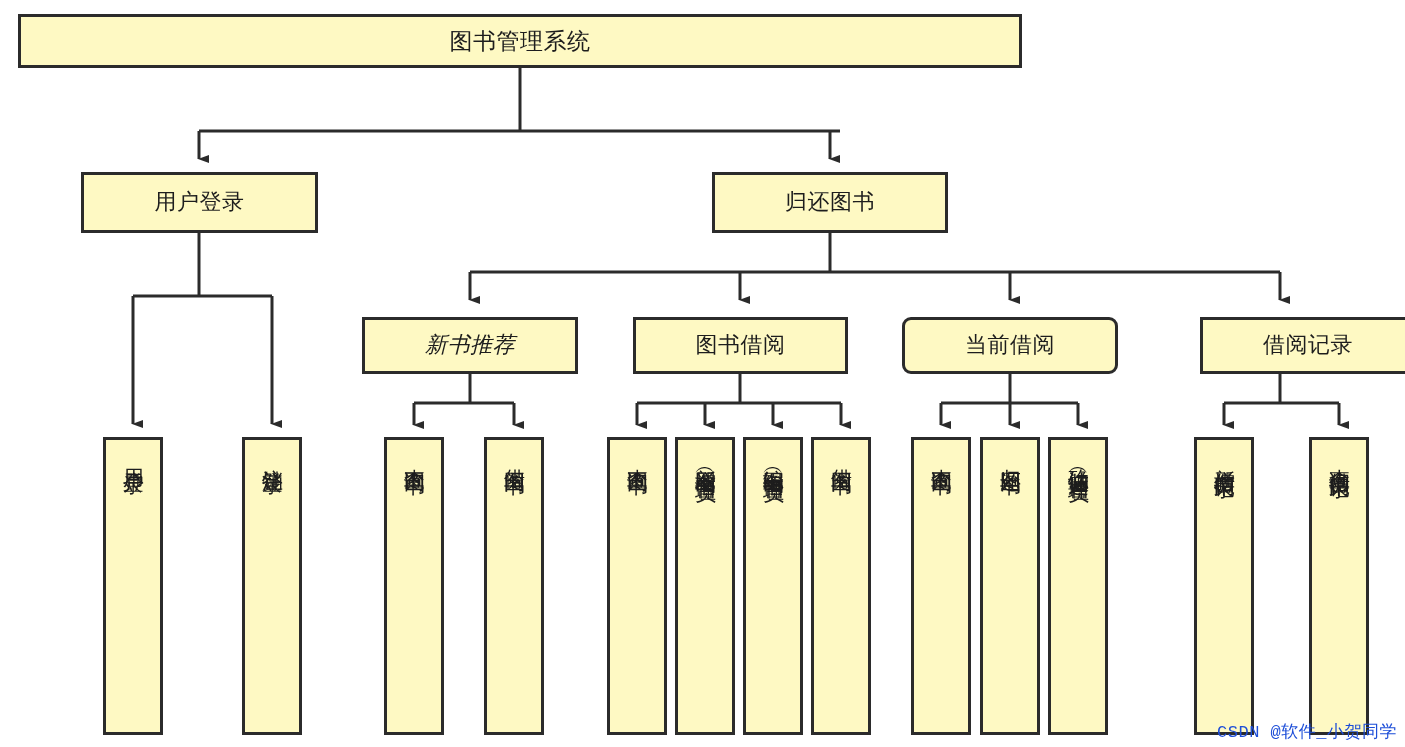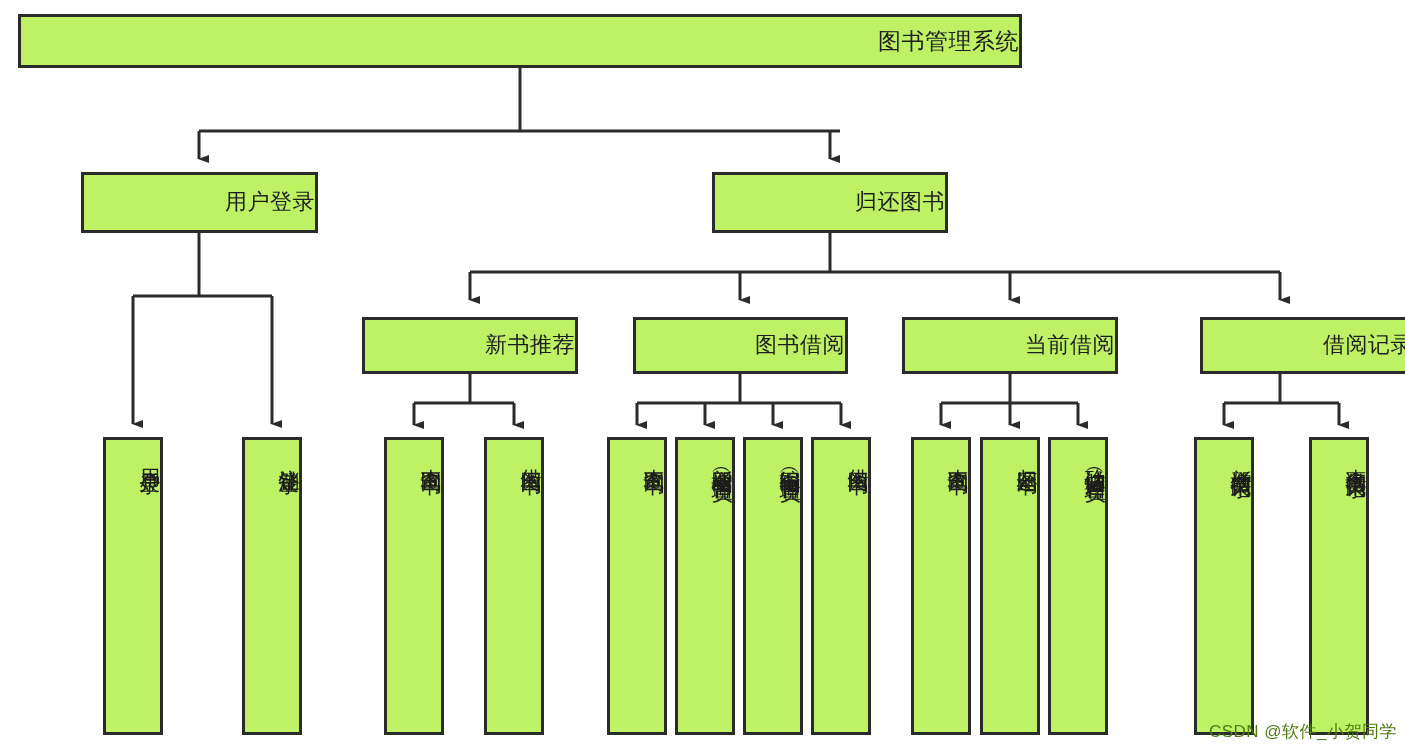--- a/index.html
+++ b/index.html
@@ -18,25 +18,25 @@
   #connectors {
     position: absolute;
     left: 0; top: 0;
     width: 1405px;
     height: 747px;
     pointer-events: none;
   }
   .node {
     position: absolute;
     box-sizing: border-box;
-    background: #bef264;
+    background: #fef9c3;
     border: 3px solid #2b2b2b;
     display: flex;
     align-items: center;
-    justify-content: flex-end;
+    justify-content: center;
     color: #1d1d1d;
   }
   .node .label {
     display: block;
     text-align: center;
     line-height: 1.22;
   }
   
   .node.h .label {
     font-size: 22px;
@@ -56,22 +56,22 @@
     font-size: 21px;
     letter-spacing: 2px;
     line-height: 1;
     white-space: nowrap;
   }
   .watermark {
     position: absolute;
     right: 8px;
     bottom: 4px;
     font-size: 17px;
-    color: #4d7c0f;
-    font-family: Liberation Sans, sans-serif;
+    color: #1d4ed8;
+    font-family: Liberation Mono, monospace;
     letter-spacing: 0.5px;
     white-space: nowrap;
   }
 </style>
 </head>
 <body>
 
 <div id="stage">
 
   <svg id="connectors" viewBox="0 0 1405 747" xmlns="http://www.w3.org/2000/svg">
@@ -129,29 +129,29 @@
   </div>
 
   <div class="node h" style="left:81px; top:172px; width:237px; height:61px;">
     <span class="label">用户登录</span>
   </div>
 
   <div class="node h" style="left:712px; top:172px; width:236px; height:61px;">
     <span class="label">归还图书</span>
   </div>
 
-  <div class="node h" style="left:362px; top:317px; width:216px; height:57px;">
+  <div class="node h" style="left:362px; top:317px; width:216px; height:57px;font-style:italic;">
     <span class="label">新书推荐</span>
   </div>
 
   <div class="node h" style="left:633px; top:317px; width:215px; height:57px;">
     <span class="label">图书借阅</span>
   </div>
 
-  <div class="node h" style="left:902px; top:317px; width:216px; height:57px;">
+  <div class="node h" style="left:902px; top:317px; width:216px; height:57px;border-radius:9px;">
     <span class="label">当前借阅</span>
   </div>
 
   <div class="node h" style="left:1172px; top:317px; width:216px; height:57px;margin-left:28px;">
     <span class="label">借阅记录</span>
   </div>
 
   <div class="node v" style="left:103px; top:437px; width:60px; height:298px;">
     <span class="label">用户登录</span>
   </div>

